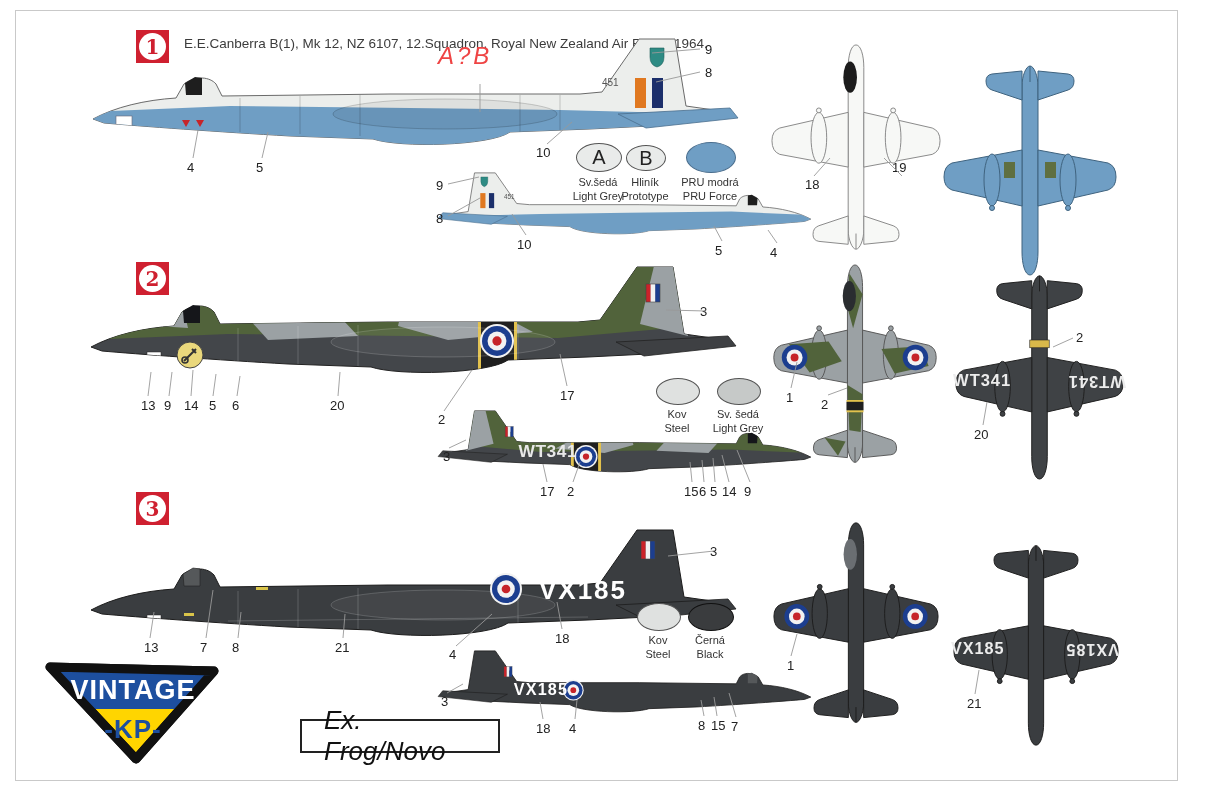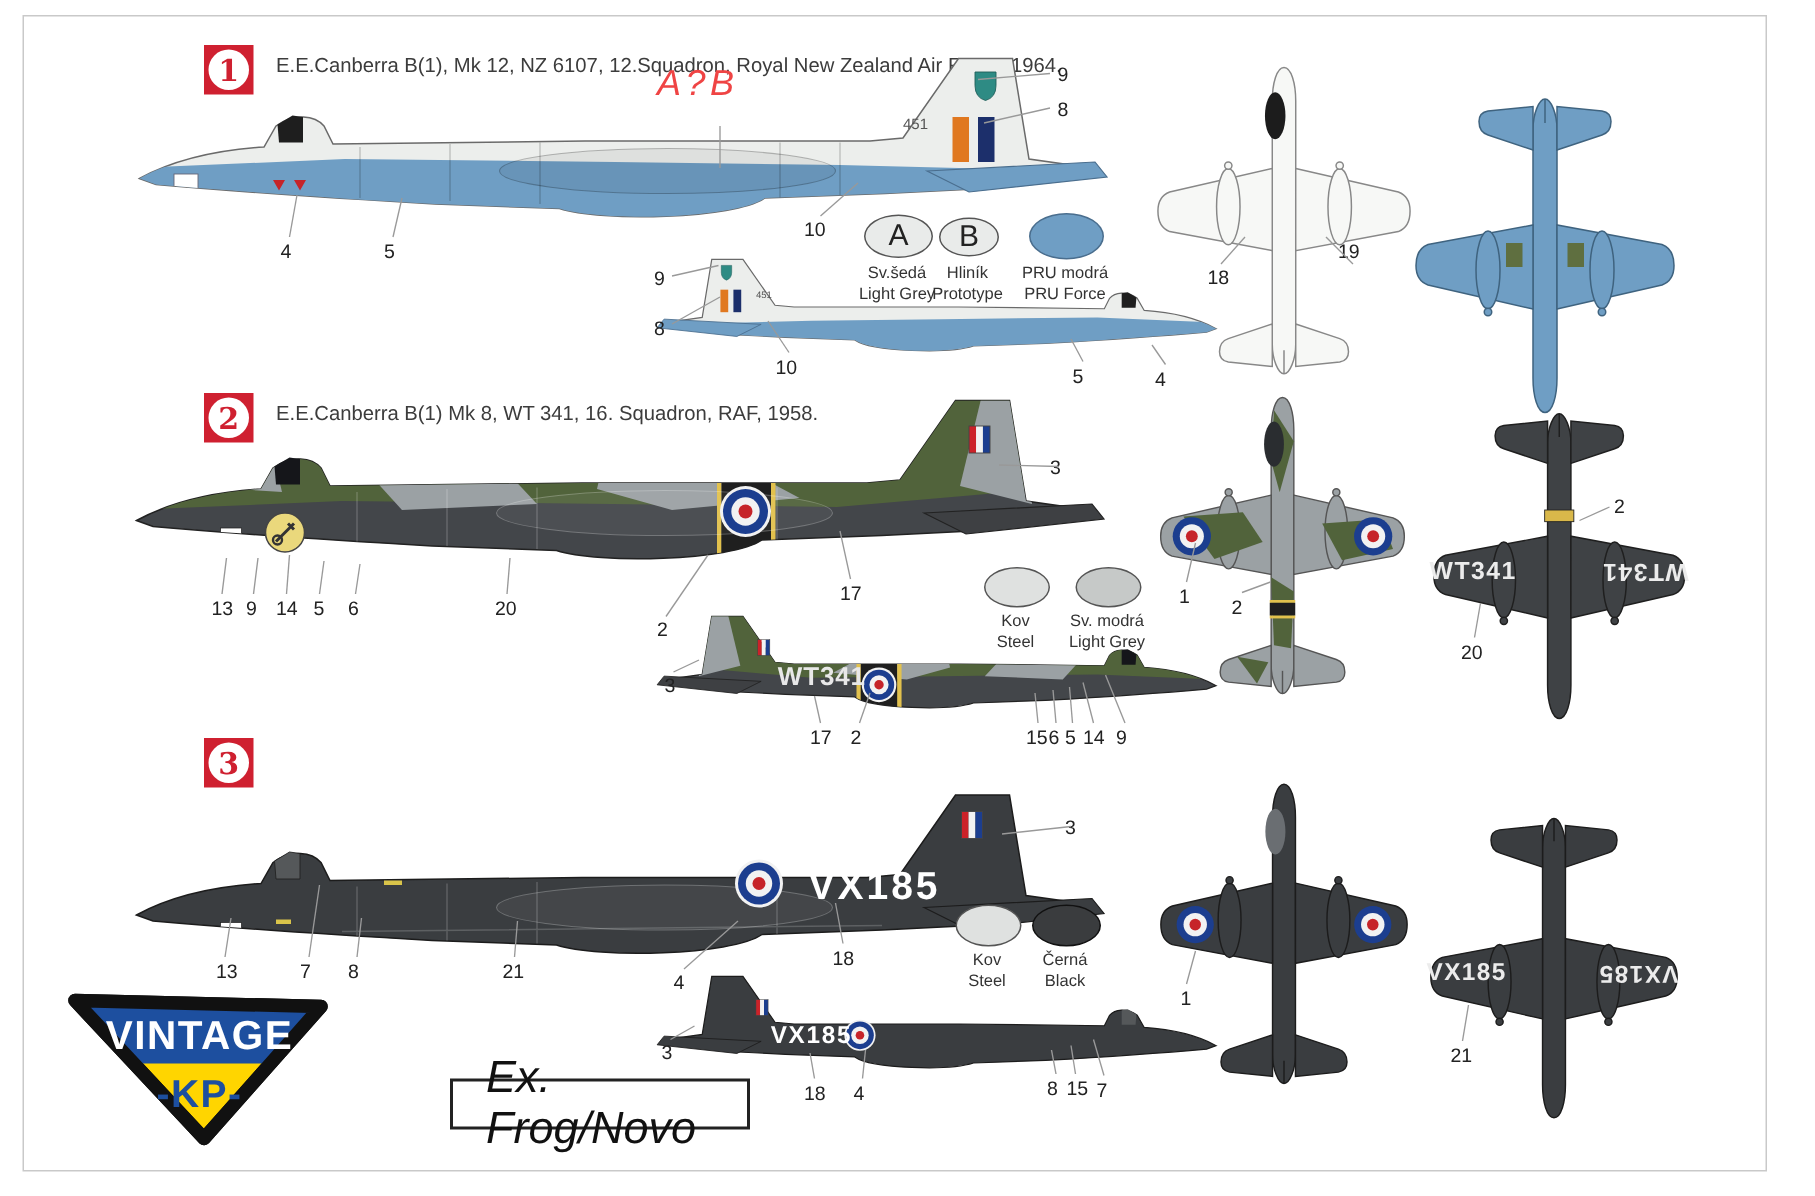--- a/index.html
+++ b/index.html
@@ -19,21 +19,21 @@
           align-items:center;justify-content:center;font-size:20px;color:#222;}
   .swlabel{position:absolute;font-size:11px;color:#333;text-align:center;line-height:1.25;}
   .swlabel span{display:block;}
   .scale-ellipse{position:absolute;width:82px;height:44px;background:#ffd500;border:3px solid #111;
           border-radius:50%;display:flex;align-items:center;justify-content:center;
           font-weight:bold;font-size:25px;color:#111;z-index:3;}
   .scale-ellipse .slash{position:absolute;width:2.5px;height:46px;background:#111;
           transform:rotate(28deg);left:40px;top:-2px;}
   .edition-box{position:absolute;border:2px solid #222;background:#fff;height:30px;
           display:flex;align-items:center;padding:0 14px 0 22px;font-style:italic;
-          font-size:30px;color:#111;}
+          font-size:26px;color:#111;}
   svg{position:absolute;overflow:visible;}
   svg text{font-family:"Liberation Sans",sans-serif;}
   #leaders line{stroke:#999;stroke-width:0.9;}
 </style>
 </head>
 <body>
 
 <div class="stage">
   <div class="page-border"></div>
 
@@ -154,21 +154,20 @@
   <span class="co" style="left:436px;top:211px">8</span>
   <span class="co" style="left:517px;top:237px">10</span>
   <span class="co" style="left:715px;top:243px">5</span>
   <span class="co" style="left:770px;top:245px">4</span>
   <span class="co" style="left:805px;top:177px">18</span>
   <span class="co" style="left:892px;top:160px">19</span>
 
   <div class="badge" style="left:136px;top:262px">
     <div class="inner">2</div>
   </div>
-  <div class="title" style="left:184px;top:268px">E.E.Canberra B(1) Mk 8,  WT 341, 16. Squadron, RAF, 1958.</div>
 
   <svg style="left:88px;top:262px" width="630" height="135" viewBox="0 0 630 135">
     <use href="#sideFus" fill="#43464a" stroke="#222" stroke-width="1"></use>
     <g clip-path="url(#clipSide)">
       <path d="M0,0 H630 V62 L470,76 L320,74 L140,72 L0,78 Z" fill="#51633b"></path>
       <polygon points="150,45 240,42 270,74 180,78" fill="#9ba1a4"></polygon>
       <polygon points="315,42 400,46 445,70 360,78 310,64" fill="#9ba1a4"></polygon>
       <polygon points="566,4 590,4 600,74 552,62" fill="#9ba1a4"></polygon>
       <polygon points="60,50 95,45 100,66 70,64" fill="#9ba1a4"></polygon>
       <path d="M150,66 L150,100 M210,64 L210,102 M270,63 L270,104 M430,63 L430,98" stroke="rgba(255,255,255,0.18)" fill="none"></path>
@@ -243,21 +242,21 @@
       <span></span>
     </div>
   <div class="swatch" style="left:717px;top:378px;width:42px;height:25px;background:#c6c9c8">
       <span></span>
     </div>
   <div class="swlabel" style="left:647px;top:408px;width:60px">
       <span>Kov</span>
       <span>Steel</span>
     </div>
   <div class="swlabel" style="left:705px;top:408px;width:66px">
-      <span>Sv. modrá</span>
+      <span>Sv. šedá</span>
       <span>Light Grey</span>
     </div>
 
   <span class="co" style="left:700px;top:304px">3</span>
   <span class="co" style="left:141px;top:398px">13</span>
   <span class="co" style="left:164px;top:398px">9</span>
   <span class="co" style="left:184px;top:398px">14</span>
   <span class="co" style="left:209px;top:398px">5</span>
   <span class="co" style="left:232px;top:398px">6</span>
   <span class="co" style="left:330px;top:398px">20</span>

